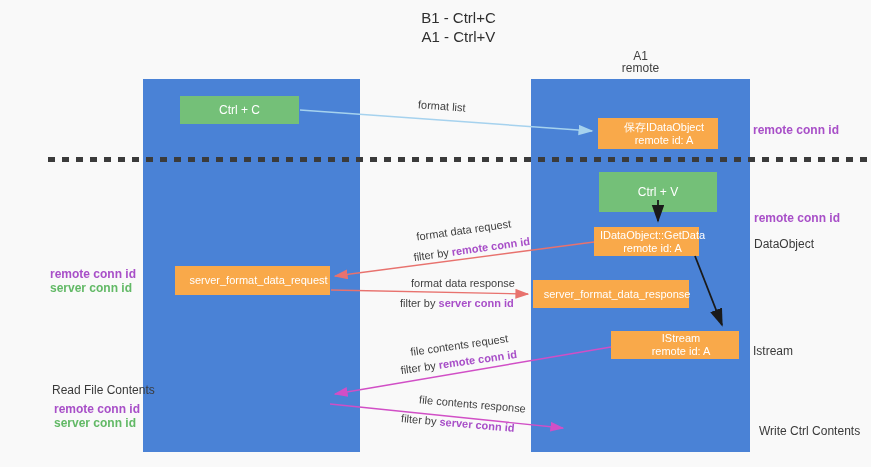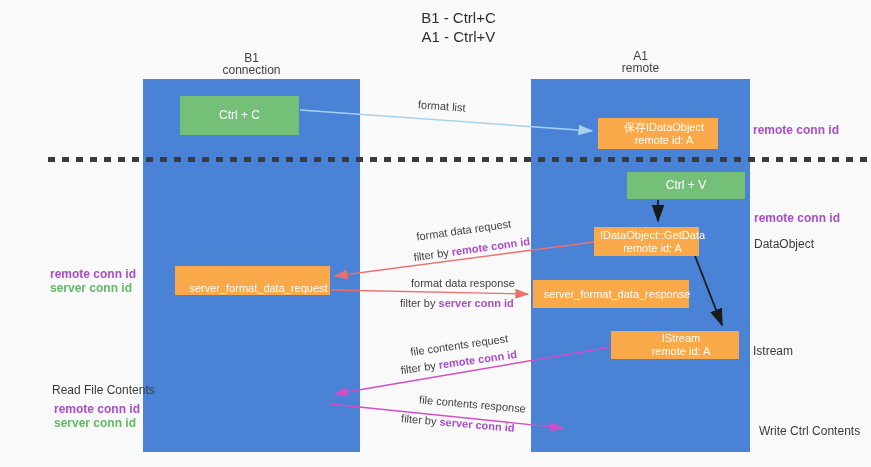--- a/index.html
+++ b/index.html
@@ -57,53 +57,49 @@
 </head>
 <body>
 
 <div class="stage">
 
   <div class="title">
     <div>B1 - Ctrl+C</div>
     <div>A1 - Ctrl+V</div>
   </div>
 
-  <div class="col-header left">
-    <div>B1</div>
-    <div>connection</div>
-  </div>
   <div class="col-header right">
     <div>A1</div>
     <div>remote</div>
   </div>
 
   <div class="lifeline left"></div>
   <div class="lifeline right"></div>
 
   <div class="dashed-line"></div>
 
-  <div class="node green" style="left:157px;top:96px;width:119px;height:39px;">
+  <div class="node green" style="left:157px;top:96px;width:119px;height:28px;">
     <span>Ctrl + C</span>
   </div>
 
   <div class="node orange" style="left:575px;top:118px;width:120px;height:31px;">
     <span>保存IDataObject</span>
     <span>remote id: A</span>
   </div>
 
-  <div class="node green" style="left:604px;top:172px;width:118px;height:27px;">
+  <div class="node green" style="left:576px;top:172px;width:118px;height:40px;">
     <span>Ctrl + V</span>
   </div>
 
   <div class="node orange" style="left:571px;top:227px;width:105px;height:29px;">
     <span>IDataObject::GetData</span>
     <span>remote id: A</span>
   </div>
 
-  <div class="node orange" style="left:152px;top:266px;width:155px;height:29px;justify-content:flex-end;">
+  <div class="node orange" style="left:152px;top:266px;width:155px;height:29px;">
     <span>server_format_data_request</span>
   </div>
 
   <div class="node orange" style="left:510px;top:280px;width:156px;height:28px;">
     <span>server_format_data_response</span>
   </div>
 
   <div class="node orange" style="left:588px;top:331px;width:128px;height:28px;">
     <span>IStream</span>
     <span>remote id: A</span>

